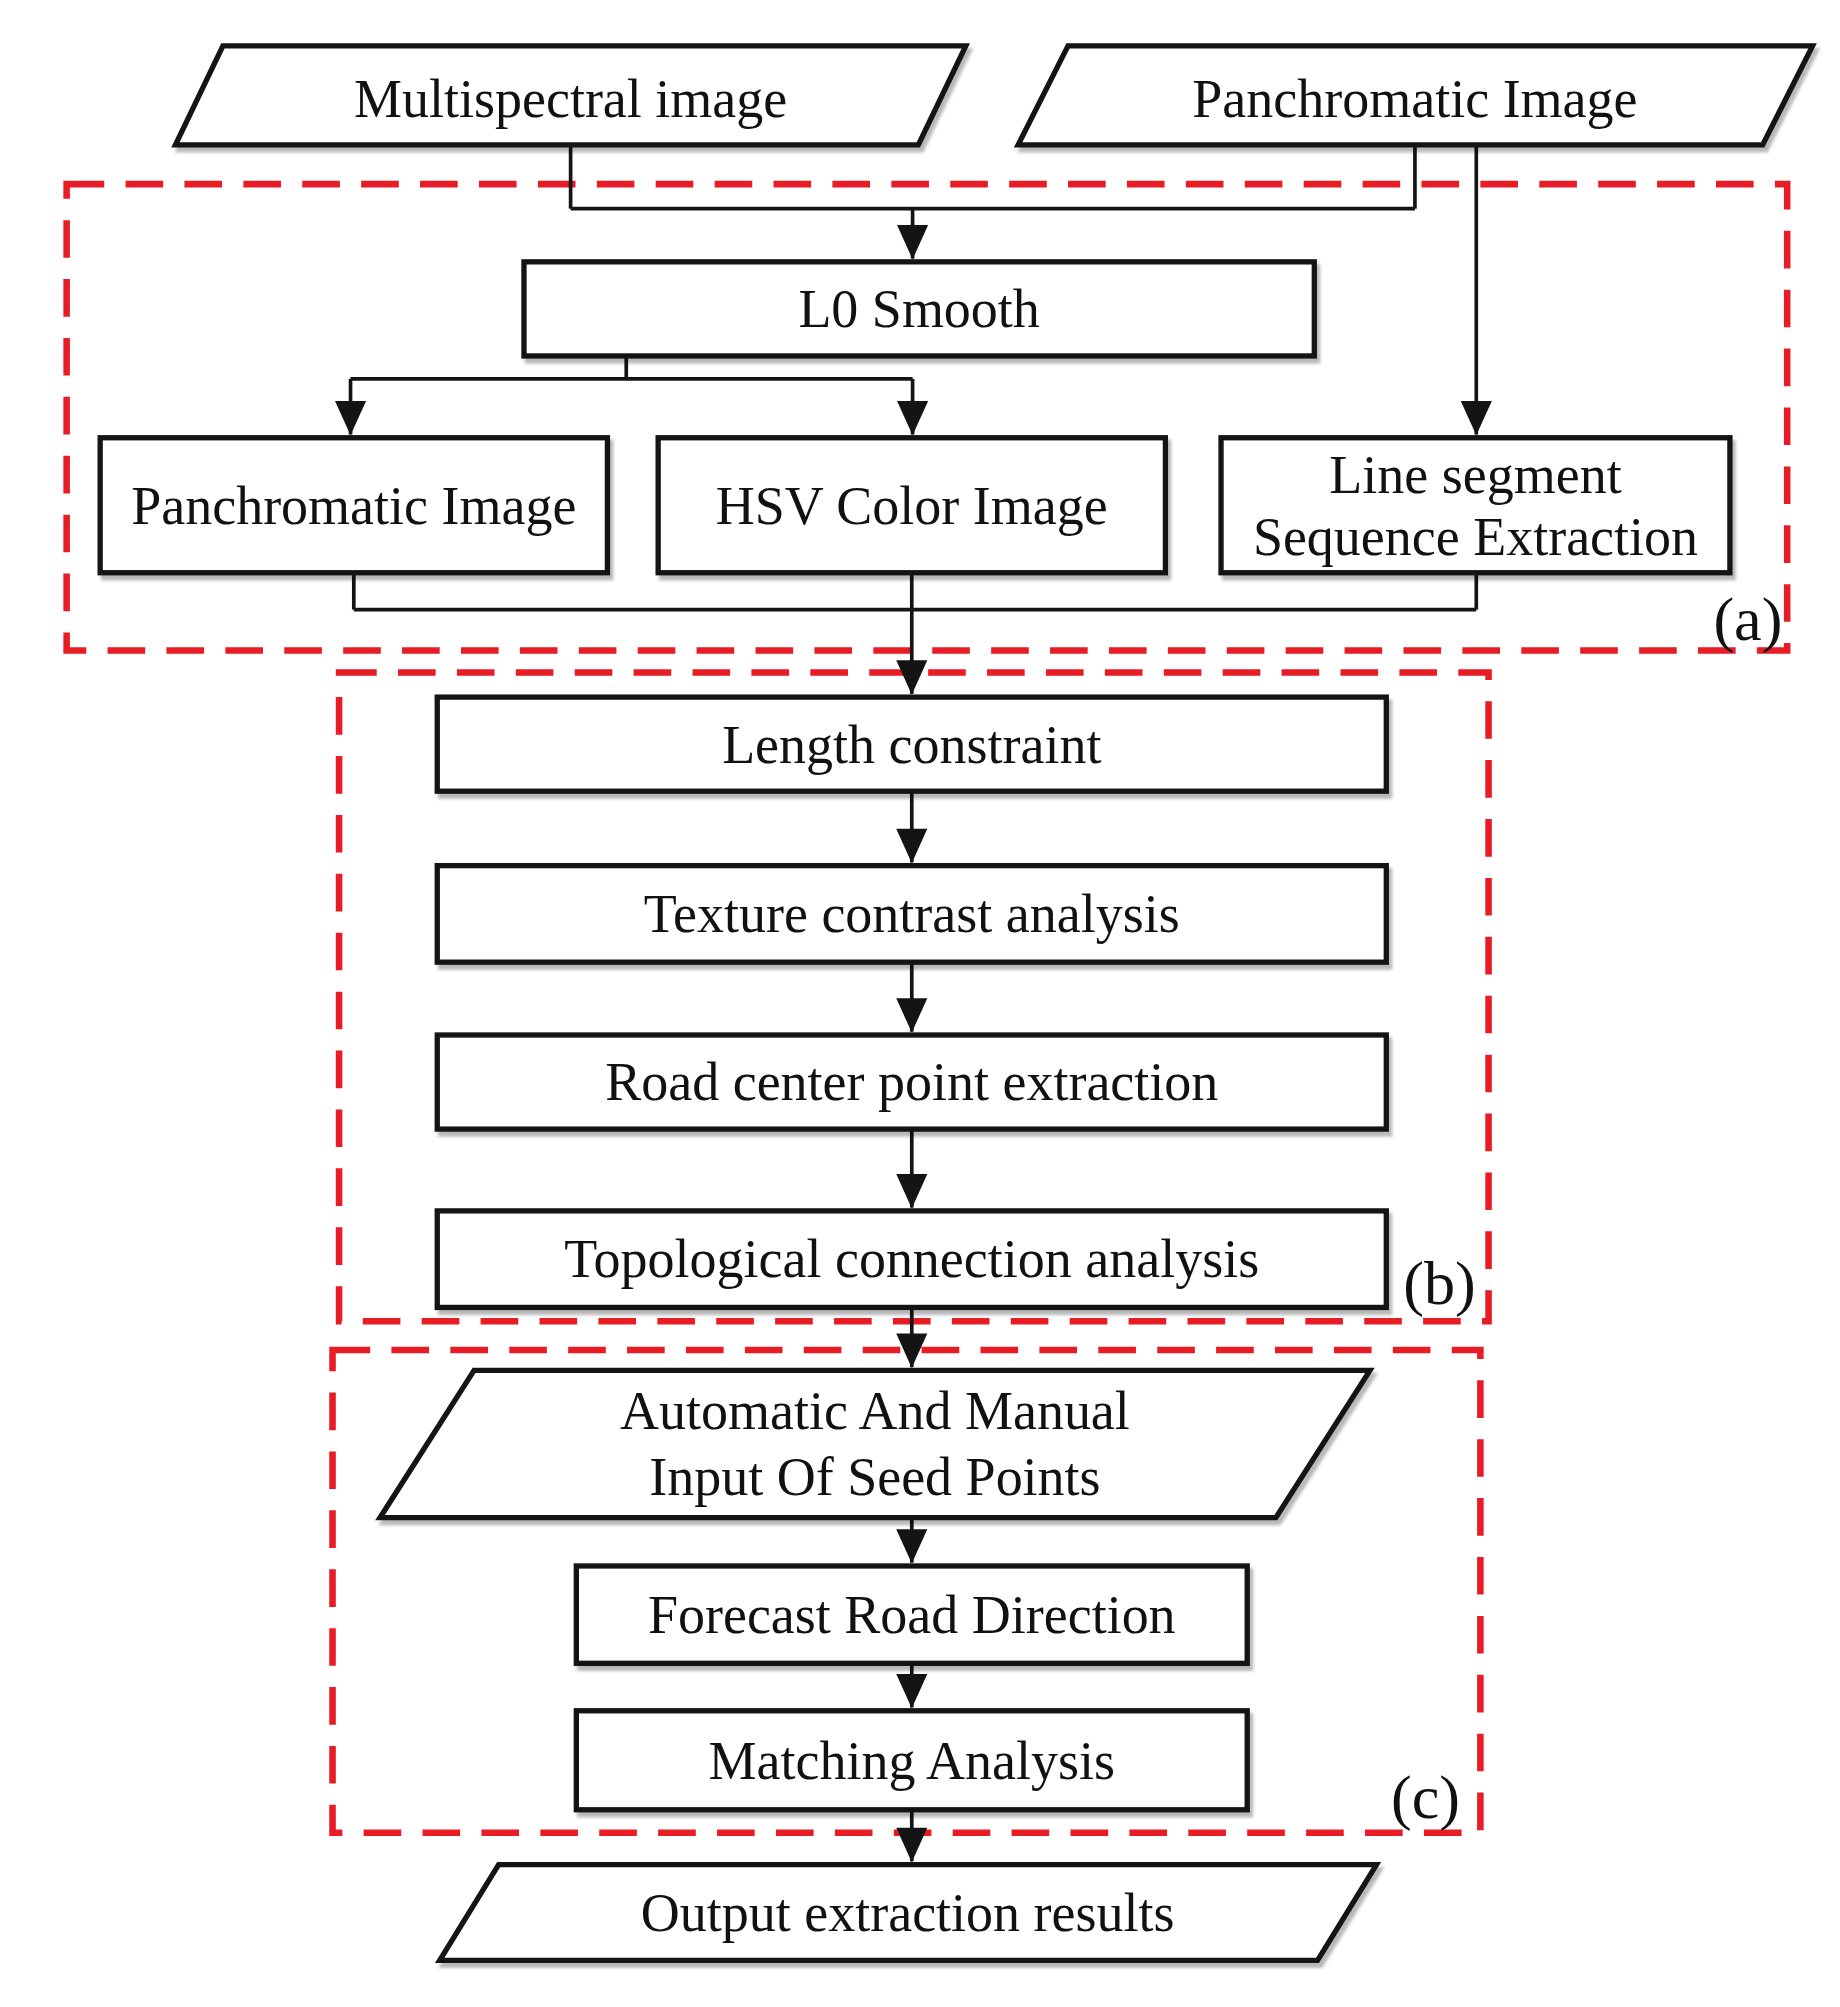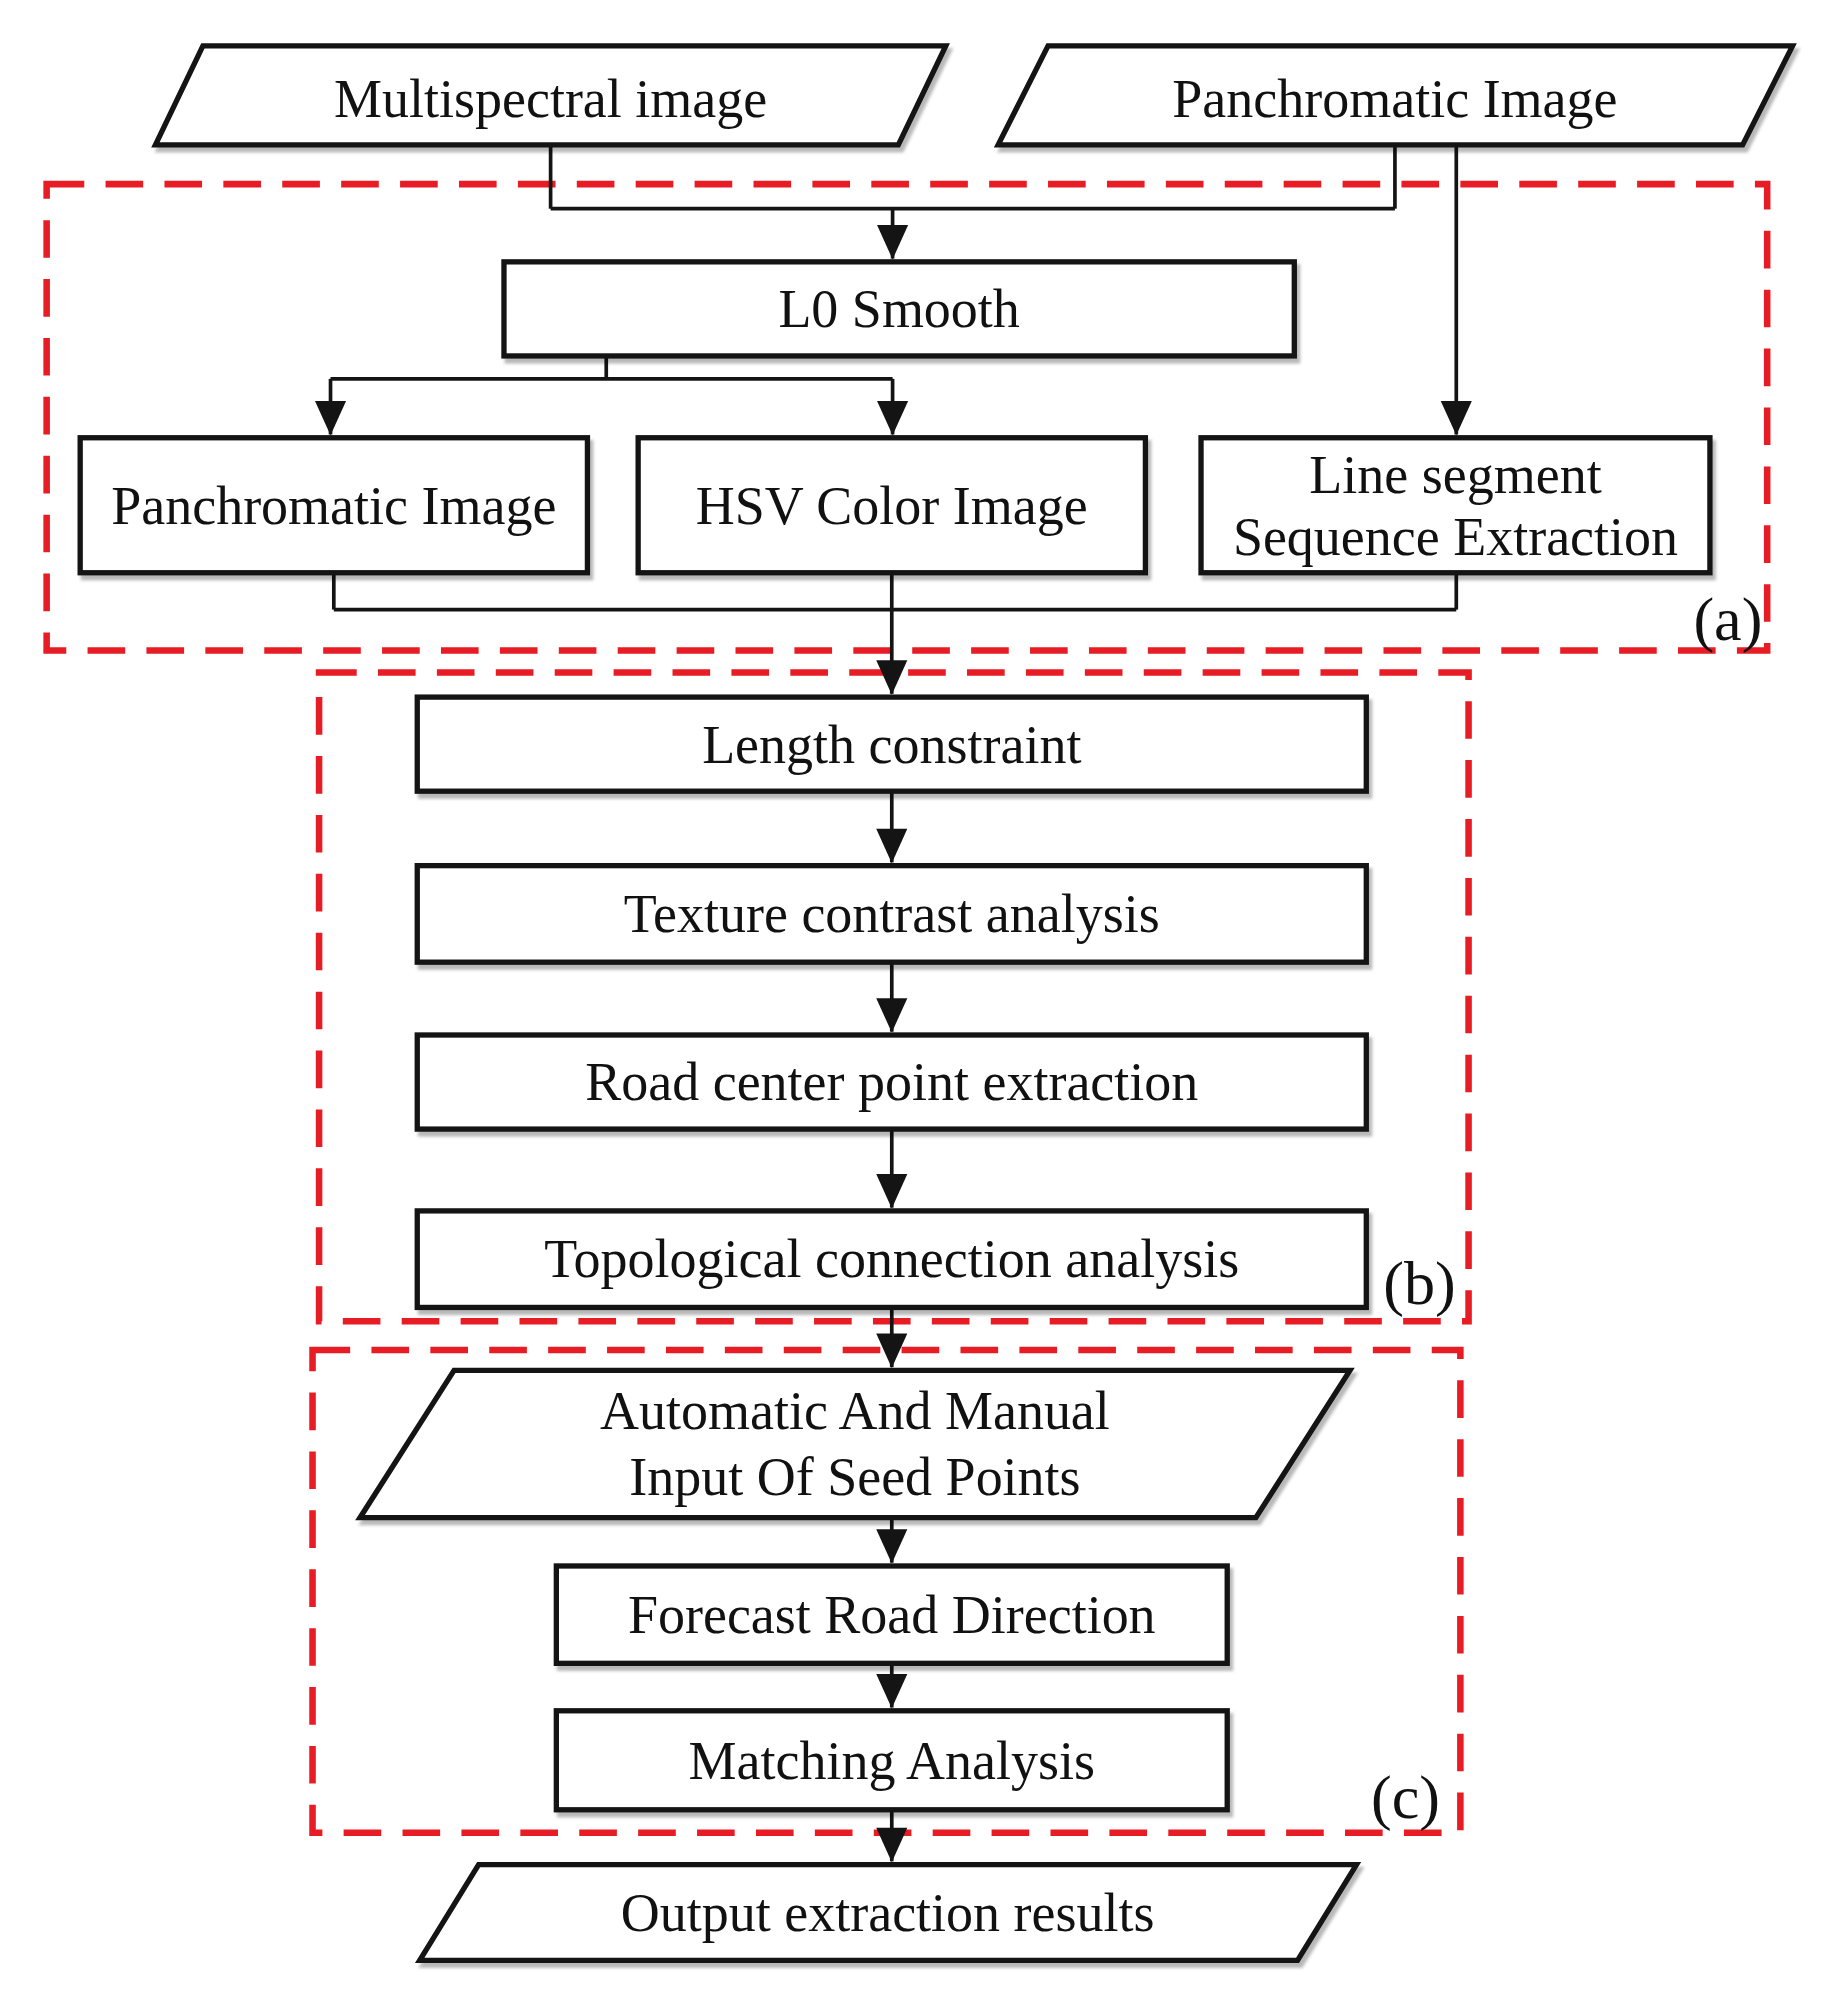--- a/index.html
+++ b/index.html
@@ -3,21 +3,21 @@
 <meta charset="utf-8">
 <style>
   :root{
     --red:#e81c24;
     --ink:#141414;
     --shape-fill:#ffffff;
     --text:#111111;
     --bg:#ffffff;
   }
   html,body{margin:0;padding:0;background:var(--bg,#fff);}
-  .stage{width:1636px;height:2007px;position:relative;background:var(--bg,#fff);}
+  .stage{width:1636px;height:2007px;position:relative;background:var(--bg,#fff);padding-left:20px;}
   svg{display:block;}
   .shape{fill:var(--shape-fill,#fff);stroke:var(--ink,#141414);stroke-width:6.5;}
   .wire{fill:none;stroke:var(--ink,#141414);stroke-width:4.5;}
   .redbox{fill:none;stroke:var(--red,#e81c24);stroke-width:8;stroke-dasharray:46 26;}
   .node-text{
     font-family:"Liberation Serif","DejaVu Serif",serif;
     font-size:66px;fill:var(--text,#111);
     text-anchor:middle;dominant-baseline:central;
   }
   .tag-text{

